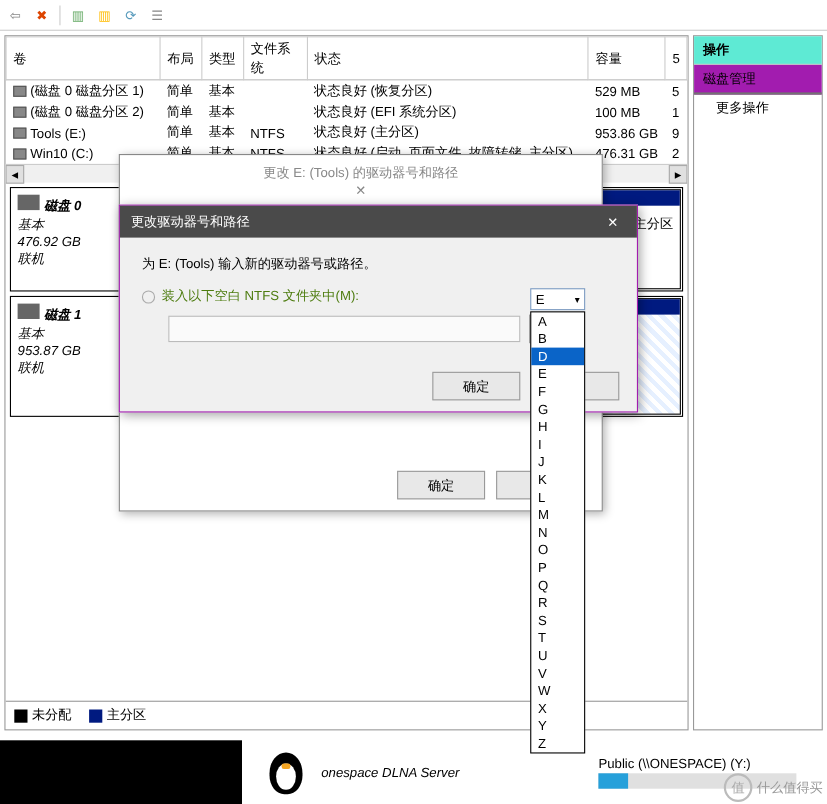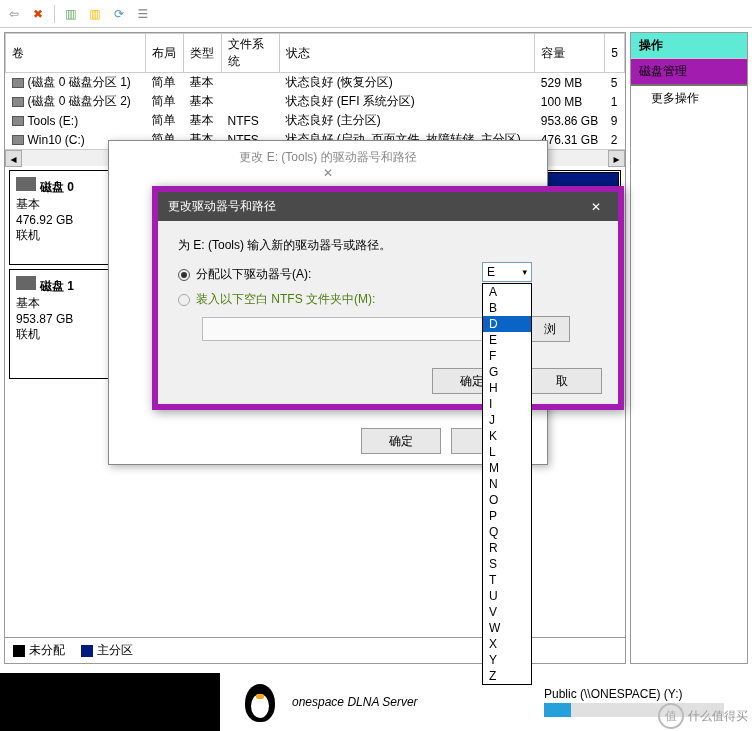--- a/index.html
+++ b/index.html
@@ -16,32 +16,32 @@
 .vol-table { border-collapse: collapse; width: 100%; }
 .vol-table th { background: #fff; border: 1px solid #ccc; text-align: left; padding: 2px 6px; font-weight: normal; }
 .vol-table td { padding: 1px 6px; white-space: nowrap; }
 .vol-name { display: flex; align-items: center; gap: 4px; }
 .disk-icon { width: 12px; height: 10px; background: #888; border: 1px solid #555; display: inline-block; }
 .hscroll { height: 17px; background: #f0f0f0; border-top: 1px solid #ccc; display: flex; }
 .hscroll .btn { width: 17px; height: 17px; background: #e0e0e0; border: 1px solid #aaa; display: flex; align-items: center; justify-content: center; }
 .hscroll .track { flex: 1; }
 .disk-maps { flex: 1; overflow: hidden; }
 .disk-row { display: flex; border: 1px solid #000; margin: 4px; height: 95px; background: #fff; }
-.disk-label { width: 110px; border-right: 1px solid #000; padding: 6px; }
+.disk-label { width: 110px; border-right: 1px solid #000; padding: 6px; font-style: italic; }
 .disk-label .di { width: 20px; height: 14px; background: #666; display: inline-block; margin-right: 4px; }
 .disk-label b { font-weight: bold; }
 .part { border: 1px solid #000; margin: 1px; position: relative; padding: 6px; }
 .part .stripe { position: absolute; left: 0; right: 0; top: 0; height: 14px; background: #001a80; }
 .part.hatched { background-image: repeating-linear-gradient(45deg, #e6f0ff 0 4px, #fff 4px 8px); }
 .part-body { margin-top: 16px; }
 .legend { padding: 4px 8px; border-top: 1px solid #999; display: flex; gap: 16px; align-items: center; }
 .lg-sw { width: 12px; height: 12px; display: inline-block; margin-right: 4px; vertical-align: middle; }
 .dialog1 { position: absolute; left: 108px; top: 140px; width: 440px; background: #fff; border: 1px solid #888; box-shadow: 2px 2px 8px rgba(0,0,0,.3); z-index: 10; }
 .dlg1-title { padding: 8px 12px; color: #888; display: flex; justify-content: space-between; align-items: center; flex-direction: column; }
-.dialog2 { position: absolute; left: 108px; top: 186px; width: 472px; background: #f0f0f0; border: 6px solid #a21caf; box-shadow: 2px 2px 10px rgba(0,0,0,.4); z-index: 20; margin-left: 44px; }
+.dialog2 { position: absolute; left: 108px; top: 186px; width: 472px; background: #f0f0f0; border: 1px solid #a21caf; box-shadow: 2px 2px 10px rgba(0,0,0,.4); z-index: 20; }
 .dlg2-title { background: #4a4a4a; color: #fff; padding: 6px 10px; display: flex; justify-content: space-between; align-items: center; }
 .dlg2-body { padding: 16px 20px; }
 .radio-row { display: flex; align-items: center; gap: 6px; margin: 8px 0; }
 .radio { width: 12px; height: 12px; border: 1px solid #555; border-radius: 50%; display: inline-flex; align-items: center; justify-content: center; }
 .radio.on::after { content: ''; width: 6px; height: 6px; background: #333; border-radius: 50%; }
 .radio.off { border-color: #aaa; }
 .textbox { width: 320px; height: 24px; border: 1px solid #bbb; background: #fafafa; margin-left: 24px; }
 .btnrow { display: flex; gap: 10px; justify-content: flex-end; padding: 10px 16px; }
 .winbtn { min-width: 80px; height: 26px; border: 1px solid #999; background: #e8e8e8; display: flex; align-items: center; justify-content: center; }
 .combo { position: absolute; width: 50px; height: 20px; border: 1px solid #7a9ac0; background: #fff; display: flex; align-items: center; padding: 0 4px; z-index: 30; }
@@ -200,24 +200,20 @@
 </div>
 
 <div class="dialog2">
   <div class="dlg2-title">
     <span>更改驱动器号和路径</span>
     <span class="xbtn" style="color:#fff">✕</span>
   </div>
   <div class="dlg2-body">
     <div style="margin-bottom:12px">为 E: (Tools) 输入新的驱动器号或路径。</div>
     <div class="radio-row">
-      <span class="radio on"></span>
-      <span>分配以下驱动器号(A):</span>
-    </div>
-    <div class="radio-row">
       <span class="radio off"></span>
       <span style="color:#4d7c0f">装入以下空白 NTFS 文件夹中(M):</span>
     </div>
     <div style="display:flex;align-items:center;gap:8px">
       <div class="textbox"></div>
       <div class="winbtn" style="min-width:40px">浏</div>
     </div>
   </div>
   <div class="btnrow">
     <div class="winbtn">确定</div>

